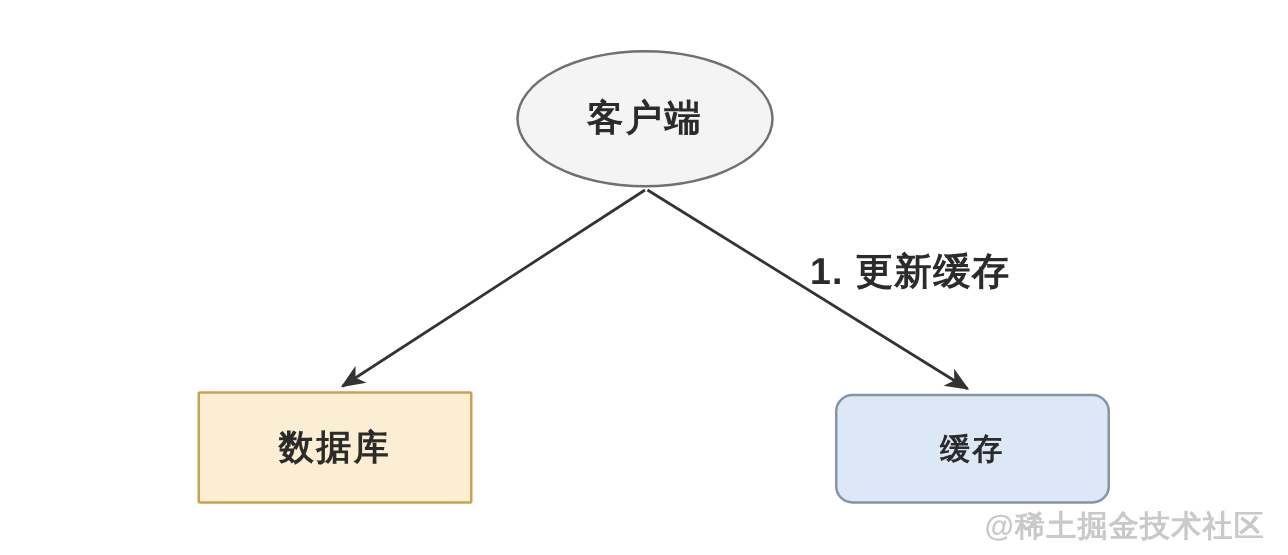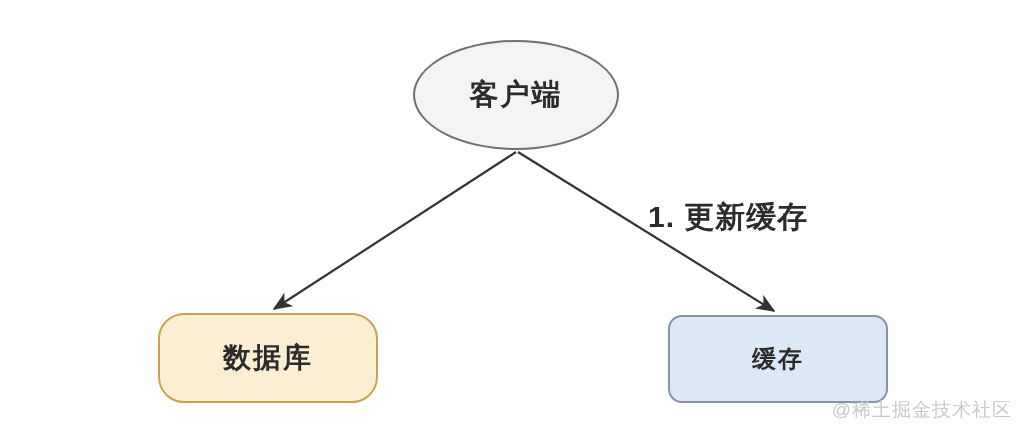--- a/index.html
+++ b/index.html
@@ -44,21 +44,21 @@
     border-radius: 50%;
     background: var(--client-fill, #f4f4f5);
     border: 2px solid var(--client-border, #707070);
     font-size: 29px;
   }
   .node-database {
     left: 158px;
     top: 313px;
     width: 220px;
     height: 90px;
-    border-radius: 26px;
+    border-radius: 2px;
     background: var(--database-fill, #fbeed3);
     border: 2px solid var(--database-border, #c9a254);
     font-size: 28px;
   }
   .node-cache {
     left: 668px;
     top: 315px;
     width: 220px;
     height: 88px;
     border-radius: 14px;
@@ -79,24 +79,25 @@
     top: 173px;
   }
   .edge-label-right {
     left: 648px;
     top: 173px;
     margin-top: 24px;
   }
   .watermark {
     position: absolute;
     right: 18px;
-    bottom: 21px;
-    font-size: 19px;
+    bottom: 7px;
+    font-size: 24px;
     color: var(--watermark, #c9c9c9);
     letter-spacing: 1px;
+    font-weight: bold;
   }
 </style>
 </head>
 <body>
 
 <div class="canvas">
 
   <svg class="edges" viewBox="0 0 1030 444" xmlns="http://www.w3.org/2000/svg">
     <defs>
       <marker id="arrowhead" viewBox="0 0 12 10" refX="11" refY="5" markerWidth="20" markerHeight="16" markerUnits="userSpaceOnUse" orient="auto-start-reverse">

